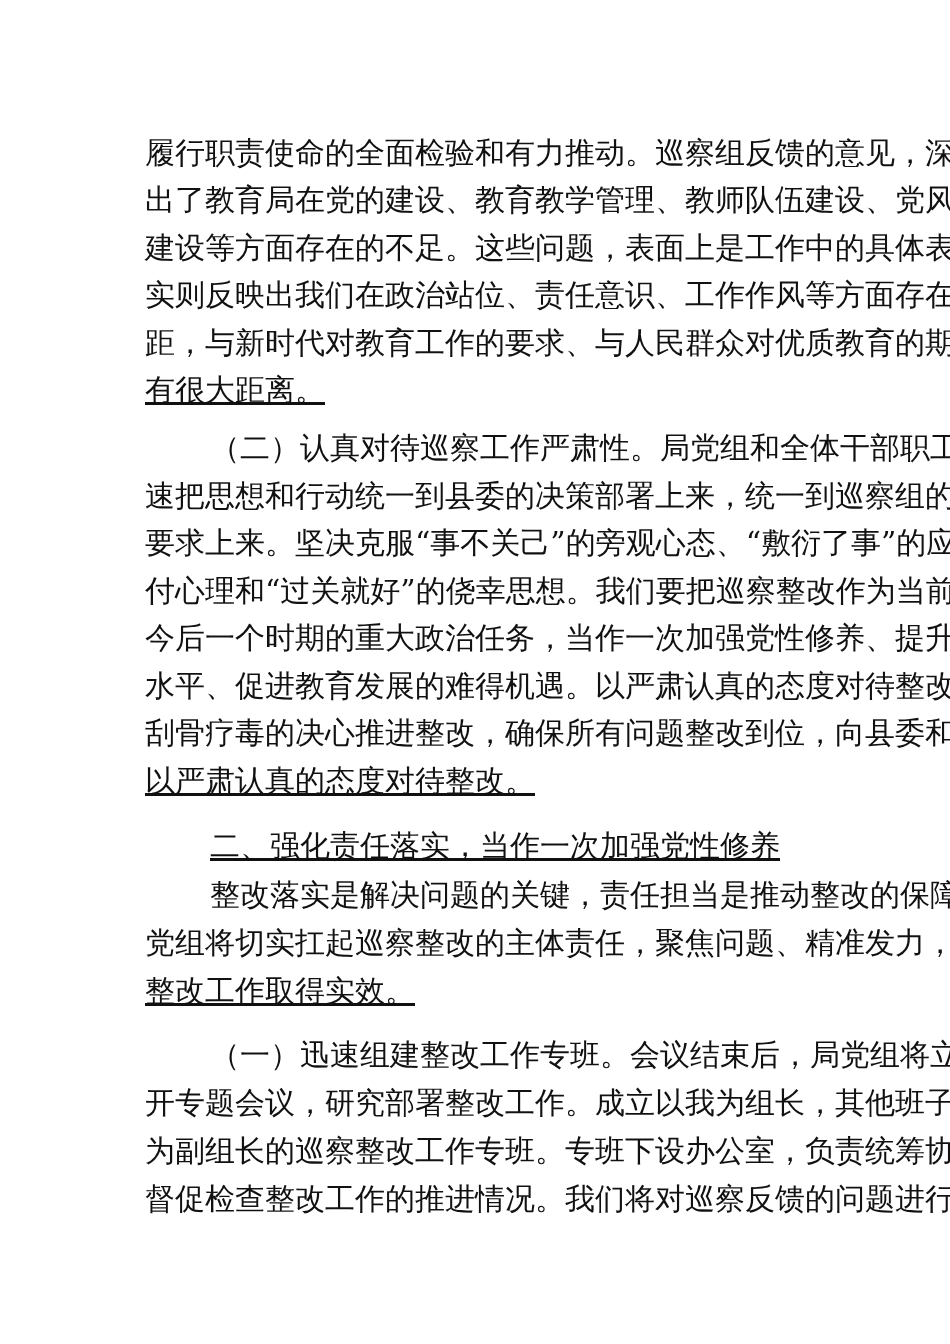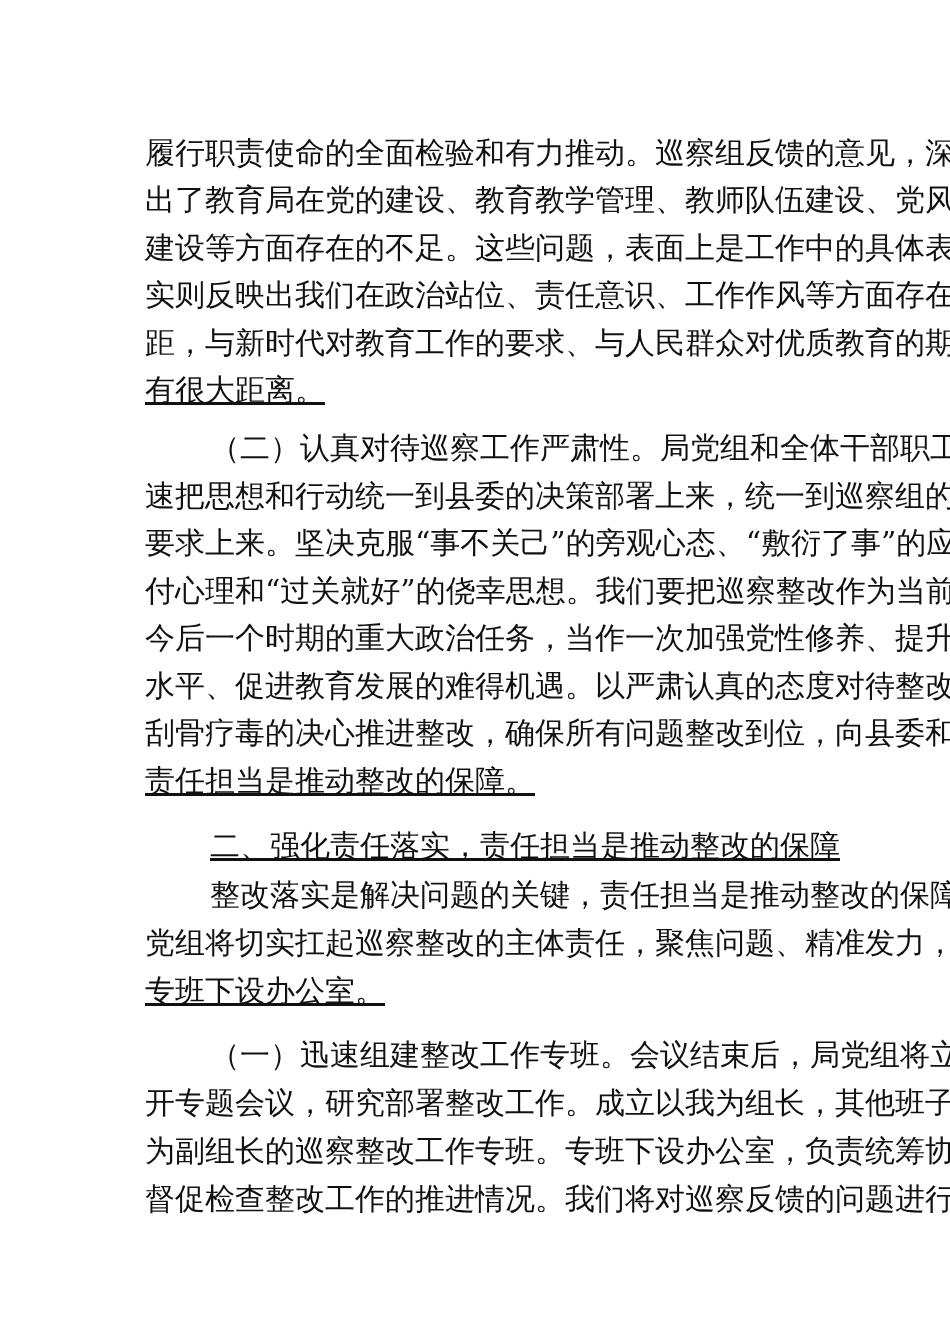--- a/index.html
+++ b/index.html
@@ -33,25 +33,25 @@
   <div class="line" style="top:326px">距，与新时代对教育工作的要求、与人民群众对优质教育的期盼还</div>
   <div class="line last" style="top:373px">有很大距离。</div>
 
   <div class="line indent" style="top:431px">（二）认真对待巡察工作严肃性。局党组和全体干部职工将迅</div>
   <div class="line" style="top:479px">速把思想和行动统一到县委的决策部署上来，统一到巡察组的整改</div>
   <div class="line" style="top:526px">要求上来。坚决克服“事不关己”的旁观心态、“敷衍了事”的应</div>
   <div class="line" style="top:574px">付心理和“过关就好”的侥幸思想。我们要把巡察整改作为当前和</div>
   <div class="line" style="top:621px">今后一个时期的重大政治任务，当作一次加强党性修养、提升工作</div>
   <div class="line" style="top:669px">水平、促进教育发展的难得机遇。以严肃认真的态度对待整改，以</div>
   <div class="line" style="top:716px">刮骨疗毒的决心推进整改，确保所有问题整改到位，向县委和全县</div>
-  <div class="line last" style="top:764px">责任担当是推动整改的保障。</div>
+  <div class="line last" style="top:764px">以严肃认真的态度对待整改。</div>
 
-  <div class="line indent last" style="top:829px">二、强化责任落实，责任担当是推动整改的保障</div>
+  <div class="line indent last" style="top:829px">二、强化责任落实，当作一次加强党性修养</div>
 
   <div class="line indent" style="top:878px">整改落实是解决问题的关键，责任担当是推动整改的保障。局</div>
   <div class="line" style="top:926px">党组将切实扛起巡察整改的主体责任，聚焦问题、精准发力，确保</div>
-  <div class="line last" style="top:974px">专班下设办公室。</div>
+  <div class="line last" style="top:974px">整改工作取得实效。</div>
 
   <div class="line indent" style="top:1038px">（一）迅速组建整改工作专班。会议结束后，局党组将立即召</div>
   <div class="line" style="top:1086px">开专题会议，研究部署整改工作。成立以我为组长，其他班子成员</div>
   <div class="line" style="top:1134px">为副组长的巡察整改工作专班。专班下设办公室，负责统筹协调、</div>
   <div class="line" style="top:1182px">督促检查整改工作的推进情况。我们将对巡察反馈的问题进行全面</div>
 </div>
 
 </body></html>

